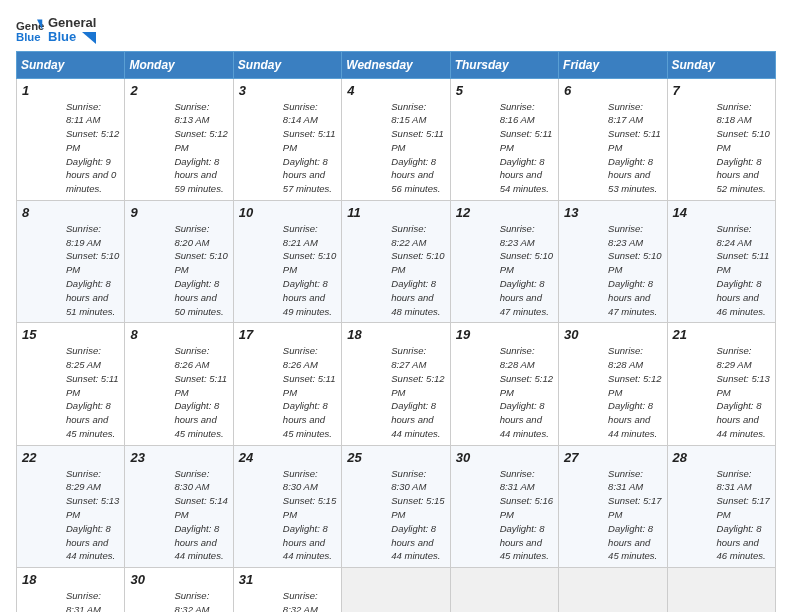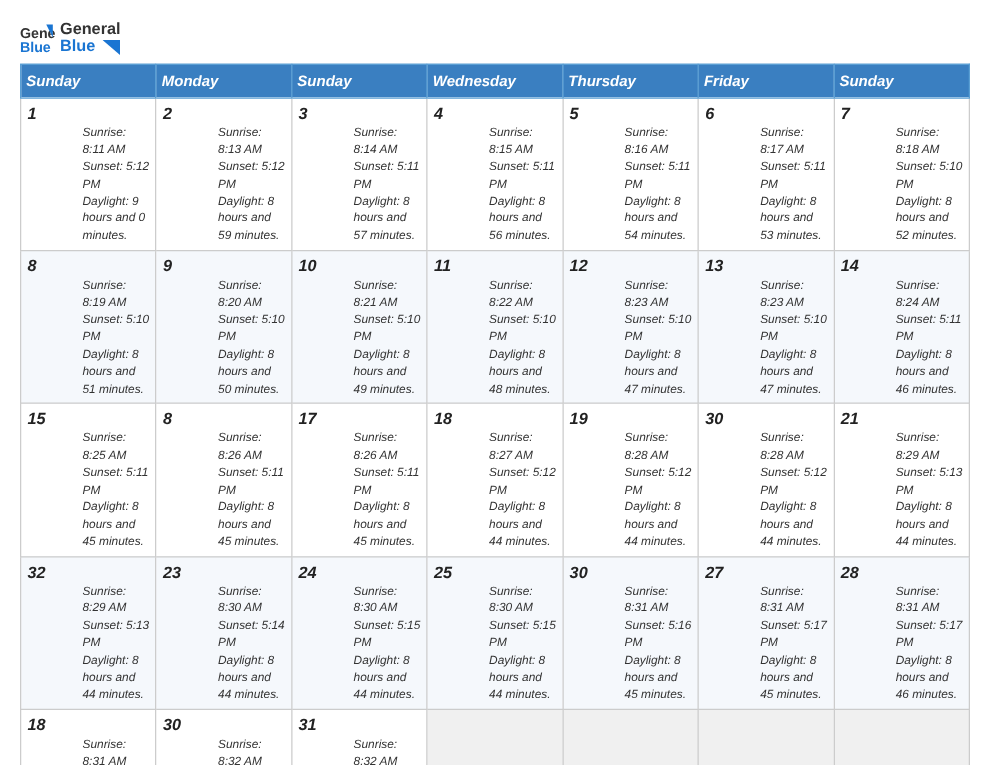--- a/index.html
+++ b/index.html
@@ -212,21 +212,21 @@
             <span class="day-num">30</span>
             <div class="cell-text">Sunrise: 8:28 AM<br>Sunset: 5:12 PM<br>Daylight: 8 hours and 44 minutes.</div>
           </td>
           <td>
             <span class="day-num">21</span>
             <div class="cell-text">Sunrise: 8:29 AM<br>Sunset: 5:13 PM<br>Daylight: 8 hours and 44 minutes.</div>
           </td>
         </tr>
         <tr>
           <td>
-            <span class="day-num">32</span>
+            <span class="day-num">22</span>
             <div class="cell-text">Sunrise: 8:29 AM<br>Sunset: 5:13 PM<br>Daylight: 8 hours and 44 minutes.</div>
           </td>
           <td>
             <span class="day-num">23</span>
             <div class="cell-text">Sunrise: 8:30 AM<br>Sunset: 5:14 PM<br>Daylight: 8 hours and 44 minutes.</div>
           </td>
           <td>
             <span class="day-num">24</span>
             <div class="cell-text">Sunrise: 8:30 AM<br>Sunset: 5:15 PM<br>Daylight: 8 hours and 44 minutes.</div>
           </td>

